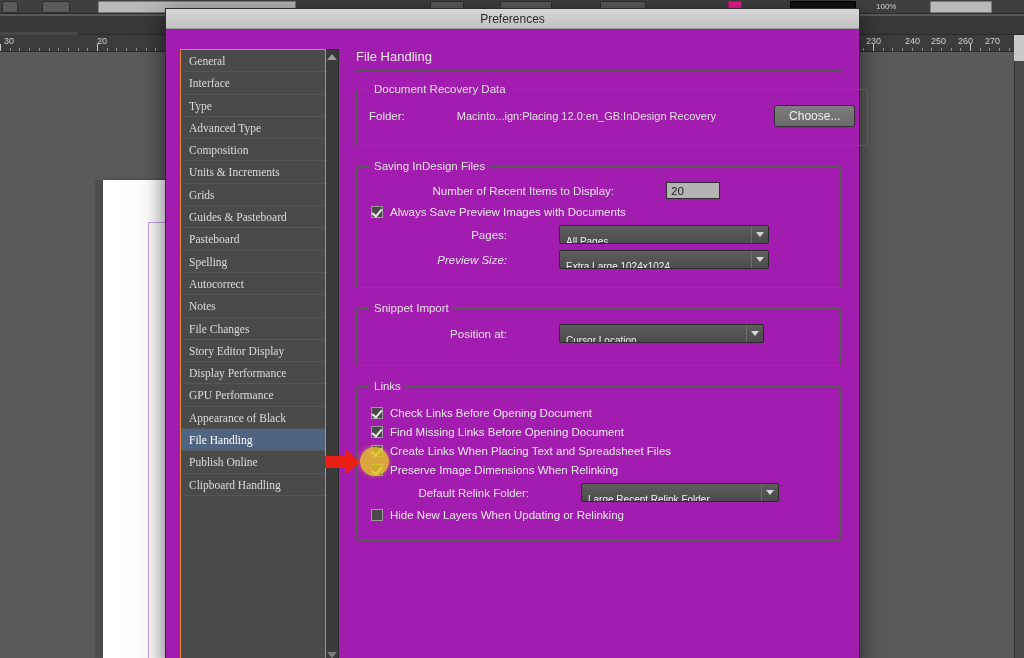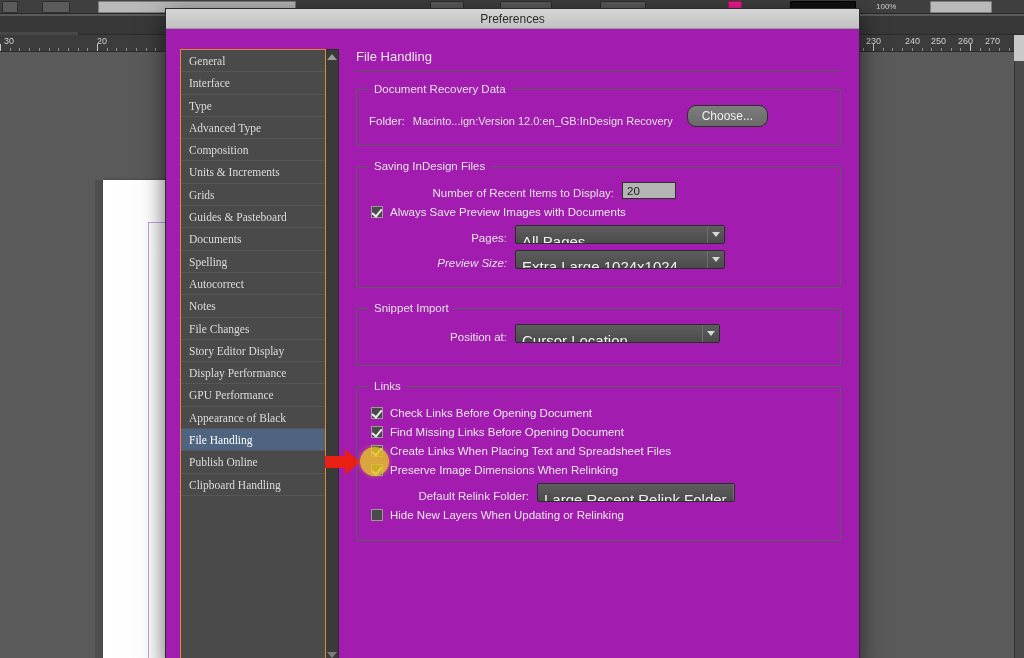--- a/index.html
+++ b/index.html
@@ -142,52 +142,52 @@
   fieldset.group {
     border: 1px solid #5c5c5c; border-radius: 2px;
     padding: 8px 12px 12px 12px; margin-bottom: 14px;
     position: relative;
   }
   fieldset.group > legend {
     font-size: 11.5px; color: #e2e2e2; padding: 0 5px;
     font-family: "Liberation Sans", sans-serif;
   }
 
-  .row { display: flex; align-items: flex-end; margin: 6px 0; }
+  .row { display: flex; align-items: center; margin: 6px 0; gap: 44px; }
   .lbl {
     font-size: 11.5px; color: #e4e4e4; white-space: nowrap;
     font-family: "Liberation Sans", sans-serif;
   }
   .lbl.right { text-align: right; }
   .val-static { font-size: 11px; color: #e0e0e0; white-space: nowrap; }
 
   .btn {
     background: linear-gradient(180deg,#7d7d7d 0%,#6a6a6a 100%);
-    border: 1px solid #2f2f2f; border-radius: 9px;
+    border: 1px solid #2f2f2f; border-radius: 3px;
     color: #f0f0f0; font-size: 12px;
     padding: 3px 14px; cursor: pointer;
     font-family: "Liberation Sans", sans-serif;
   }
 
   .numfield {
     background: #b4b4b4; border: 1px solid #2f2f2f;
     color: #1a1a1a; font-size: 11.5px;
     width: 54px; height: 17px; line-height: 15px;
     padding: 0 4px; font-family: "Liberation Sans", sans-serif;
   }
 
   .dropdown {
     display: inline-flex; align-items: stretch;
     height: 19px; border: 1px solid #2c2c2c; border-radius: 2px;
     background: linear-gradient(180deg,#5e5e5e 0%,#4b4b4b 100%);
     cursor: pointer; overflow: hidden;
   }
   .dropdown .dd-text {
     flex: 1; display: flex; align-items: center;
-    padding: 2px 6px; font-size: 15px; color: #f0f0f0;
+    padding: 2px 6px; font-size: 10px; color: #f0f0f0;
     white-space: nowrap; font-family: "Liberation Sans", sans-serif; margin-top: 13px;
   }
   .dropdown .dd-btn {
     width: 17px; display: flex; align-items: center; justify-content: center;
     border-left: 1px solid #6e6e6e;
     background: linear-gradient(180deg,#5e5e5e 0%,#4b4b4b 100%);
   }
   .dd-tri {
     width: 0; height: 0;
     border-left: 4px solid transparent; border-right: 4px solid transparent;
@@ -396,21 +396,21 @@
 
     <div class="pane-list" id="pane-list">
         <div class="pane-item">General</div>
         <div class="pane-item">Interface</div>
         <div class="pane-item">Type</div>
         <div class="pane-item">Advanced Type</div>
         <div class="pane-item">Composition</div>
         <div class="pane-item">Units &amp; Increments</div>
         <div class="pane-item">Grids</div>
         <div class="pane-item">Guides &amp; Pasteboard</div>
-        <div class="pane-item">Documents</div>
+        <div class="pane-item">Pasteboard</div>
         <div class="pane-item">Spelling</div>
         <div class="pane-item">Autocorrect</div>
         <div class="pane-item">Notes</div>
         <div class="pane-item">File Changes</div>
         <div class="pane-item">Story Editor Display</div>
         <div class="pane-item">Display Performance</div>
         <div class="pane-item">GPU Performance</div>
         <div class="pane-item">Appearance of Black</div>
         <div class="pane-item selected">File Handling</div>
         <div class="pane-item">Publish Online</div>
@@ -423,21 +423,21 @@
     </div>
 
     <div class="content">
 
       <div class="content-heading">File Handling</div>
 
       <fieldset class="group">
         <legend>Document Recovery Data</legend>
         <div class="row" style="margin-top:2px;">
           <span class="lbl" style="margin-right:8px;">Folder:</span>
-          <span class="val-static" style="margin-right:14px;">Macinto...ign:Version 12.0:en_GB:InDesign Recovery</span>
+          <span class="val-static" style="margin-right:14px;">Macinto...ign:Placing 12.0:en_GB:InDesign Recovery</span>
           <button class="btn">Choose...</button>
         </div>
       </fieldset>
 
       <fieldset class="group">
         <legend>Saving InDesign Files</legend>
 
         <div class="row" style="margin-top:2px;">
           <span class="lbl right" style="width:245px;margin-right:8px;">Number of Recent Items to Display:</span>
           <input class="numfield" type="text" value="20" style="">

